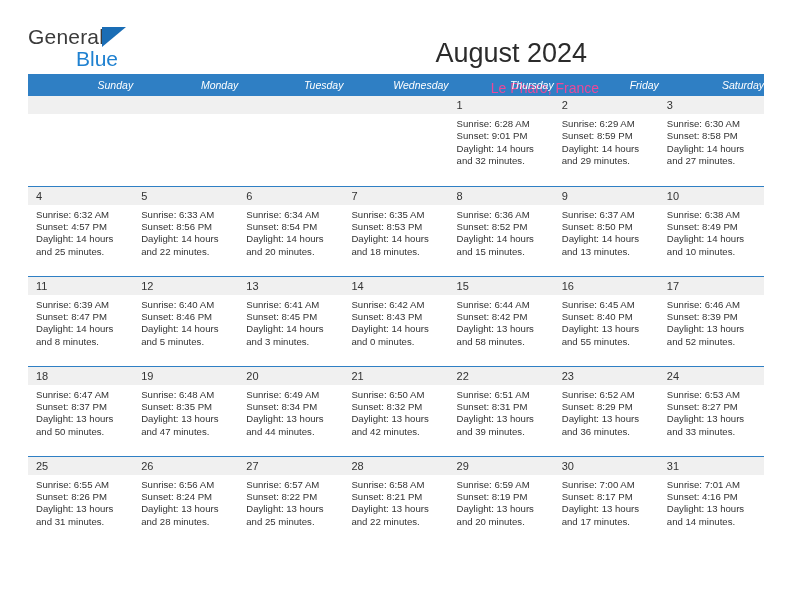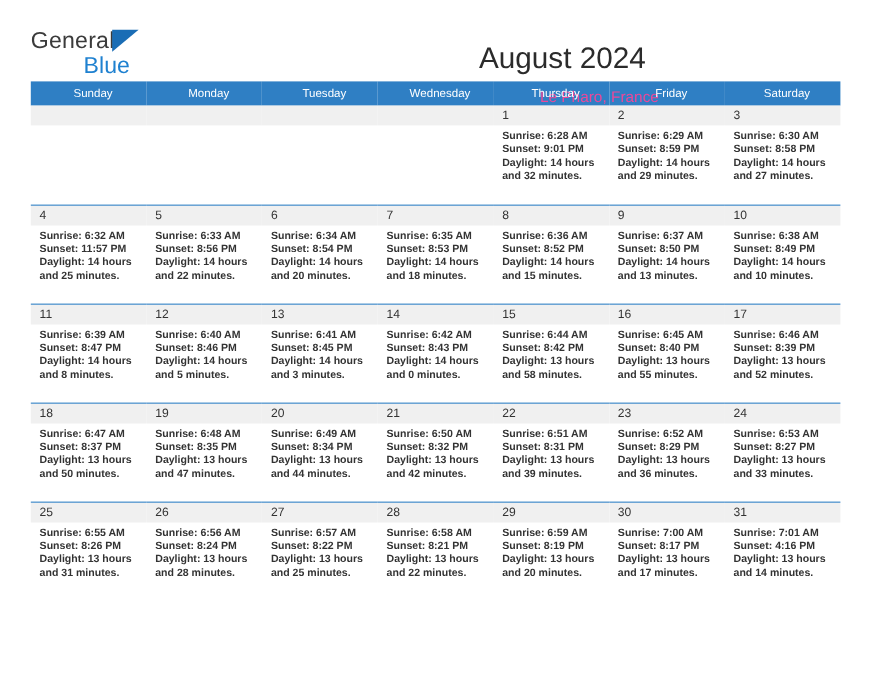--- a/index.html
+++ b/index.html
@@ -81,24 +81,25 @@
   .calendar {
     width: 736px;
     border-collapse: collapse;
     table-layout: fixed;
   }
   .calendar th {
     background: #2f7fc4;
     color: #ffffff;
     font-size: 10.5px;
     font-weight: normal;
-    text-align: center;
+    text-align: right;
     padding: 5px 0 5px 8px;
     height: 21px;
     box-sizing: border-box;
+    font-style: italic;
   }
   .calendar td {
     vertical-align: top;
     padding: 0;
     border-top: 1px solid #2f7fc4;
     height: 90px;
     box-sizing: border-box;
   }
   tr.week:first-child td {
     border-top: none;
@@ -111,21 +112,20 @@
     height: 18px;
     box-sizing: border-box;
     line-height: 13px;
   }
   td.empty .daynum { background: #f0f0f0; }
   .details {
     padding: 4px 6px 0 8px;
     font-size: 9.6px;
     line-height: 12.4px;
     color: #333333;
-    font-weight: bold;
   }
   .details div { white-space: nowrap; }
 </style>
 </head>
 <body>
 
 <div class="page">
 
   <div class="top">
 
@@ -193,21 +193,21 @@
               <div>Daylight: 14 hours</div>
               <div>and 27 minutes.</div>
             </div>
           </td>
         </tr>
         <tr class="week">
           <td>
             <div class="daynum">4</div>
             <div class="details">
               <div>Sunrise: 6:32 AM</div>
-              <div>Sunset: 11:57 PM</div>
+              <div>Sunset: 4:57 PM</div>
               <div>Daylight: 14 hours</div>
               <div>and 25 minutes.</div>
             </div>
           </td>
           <td>
             <div class="daynum">5</div>
             <div class="details">
               <div>Sunrise: 6:33 AM</div>
               <div>Sunset: 8:56 PM</div>
               <div>Daylight: 14 hours</div>

